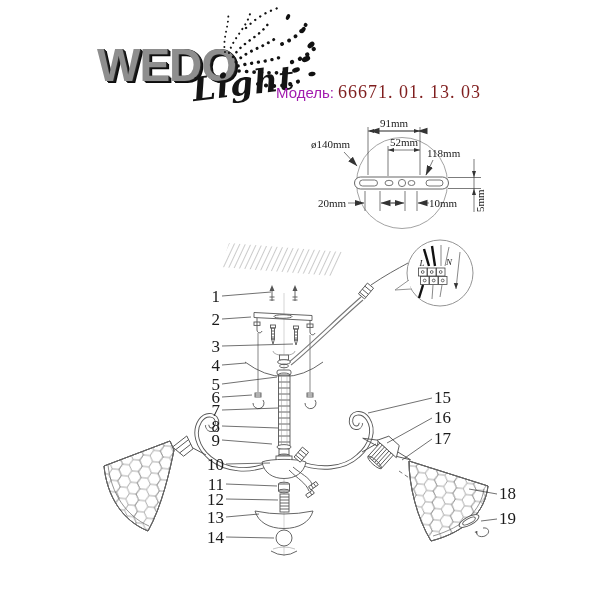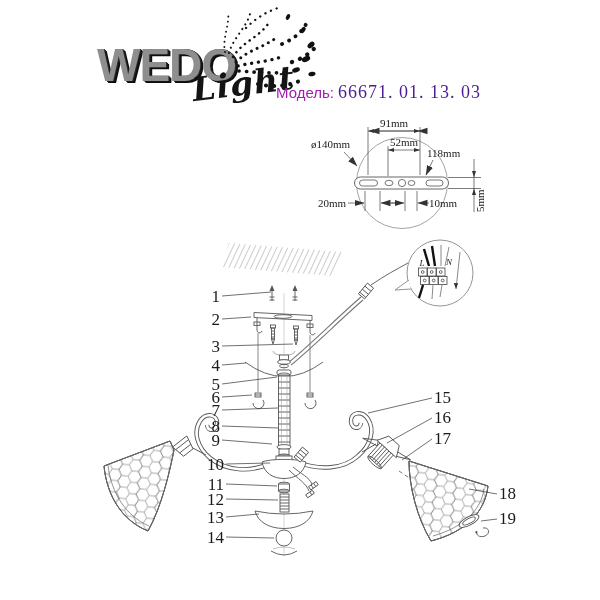--- a/index.html
+++ b/index.html
@@ -6,21 +6,21 @@
   .page{position:relative;width:600px;height:600px;background:#fff;overflow:hidden;
         font-family:"Liberation Serif",serif;}
   .brand{position:absolute;left:97px;top:42px;font-family:"Liberation Sans",sans-serif;
          font-weight:900;font-size:46px;line-height:1;color:#8e8e8e;letter-spacing:-1px;
          text-shadow:1px 0 #2a2a2a,2px 1px #151515,3px 2px #0c0c0c;z-index:2;text-align:center;}
   .brand-script{position:absolute;left:192px;top:64px;font-family:"DejaVu Serif",serif;
          font-style:italic;font-weight:bold;font-size:33px;color:#141414;
          transform:rotate(-7deg);z-index:4;letter-spacing:1px;}
   .model-line{position:absolute;left:276px;top:82px;z-index:4;white-space:nowrap;}
   .model-label{font-family:"Liberation Sans",sans-serif;font-size:15px;color:#a21caf;}
-  .model-value{font-family:"Liberation Serif",serif;font-size:18px;color:#4c1d95;letter-spacing:1px;margin-top:30px;}
+  .model-value{font-family:"Liberation Serif",serif;font-size:18px;color:#7f1d1d;letter-spacing:1px;margin-top:30px;}
   svg{position:absolute;left:0;top:0;}
   #spiral{z-index:3;}
   #diagram{z-index:1;}
   text{fill:#1a1a1a;}
   .partnum{font-size:17px;}
   .dimtxt{font-size:11px;}
   .wiretxt{font-size:9px;font-style:italic;}
 </style>
 </head>
 <body>

